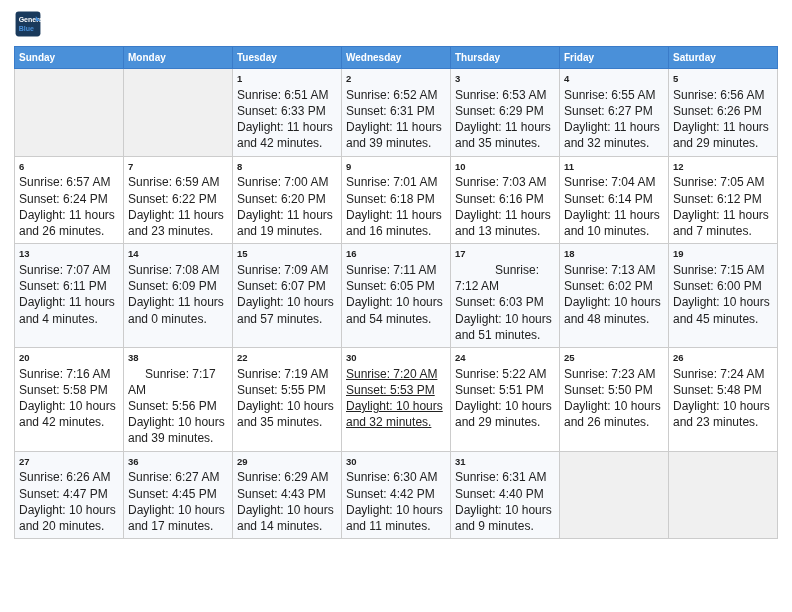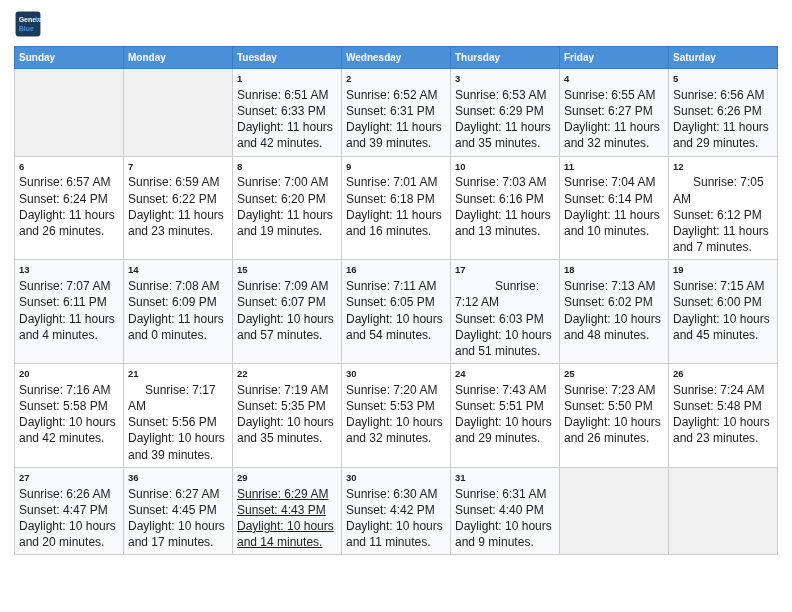--- a/index.html
+++ b/index.html
@@ -151,21 +151,21 @@
 Daylight: 11 hours and 19 minutes.</span></td>
           <td><span class="day-num">9</span><span class="day-detail" style="white-space: pre-line;">Sunrise: 7:01 AM
 Sunset: 6:18 PM
 Daylight: 11 hours and 16 minutes.</span></td>
           <td><span class="day-num">10</span><span class="day-detail" style="white-space: pre-line;">Sunrise: 7:03 AM
 Sunset: 6:16 PM
 Daylight: 11 hours and 13 minutes.</span></td>
           <td><span class="day-num">11</span><span class="day-detail" style="white-space: pre-line; margin-top: 28px;">Sunrise: 7:04 AM
 Sunset: 6:14 PM
 Daylight: 11 hours and 10 minutes.</span></td>
-          <td><span class="day-num">12</span><span class="day-detail" style="white-space: pre-line; margin-left: 20px;">Sunrise: 7:05 AM
+          <td><span class="day-num">12</span><span class="day-detail" style="white-space: pre-line;">Sunrise: 7:05 AM
 Sunset: 6:12 PM
 Daylight: 11 hours and 7 minutes.</span></td>
         </tr>
         <tr>
           <td><span class="day-num">13</span><span class="day-detail" style="white-space: pre-line;">Sunrise: 7:07 AM
 Sunset: 6:11 PM
 Daylight: 11 hours and 4 minutes.</span></td>
           <td><span class="day-num">14</span><span class="day-detail" style="white-space: pre-line; text-align: right;">Sunrise: 7:08 AM
 Sunset: 6:09 PM
 Daylight: 11 hours and 0 minutes.</span></td>
@@ -182,47 +182,47 @@
 Sunset: 6:02 PM
 Daylight: 10 hours and 48 minutes.</span></td>
           <td><span class="day-num">19</span><span class="day-detail" style="white-space: pre-line;">Sunrise: 7:15 AM
 Sunset: 6:00 PM
 Daylight: 10 hours and 45 minutes.</span></td>
         </tr>
         <tr>
           <td><span class="day-num">20</span><span class="day-detail" style="white-space: pre-line;">Sunrise: 7:16 AM
 Sunset: 5:58 PM
 Daylight: 10 hours and 42 minutes.</span></td>
-          <td><span class="day-num">21</span><span class="day-detail" style="white-space: pre-line; margin-left: 17px;">Sunrise: 7:17 AM
+          <td><span class="day-num">38</span><span class="day-detail" style="white-space: pre-line; margin-left: 17px;">Sunrise: 7:17 AM
 Sunset: 5:56 PM
 Daylight: 10 hours and 39 minutes.</span></td>
           <td><span class="day-num">22</span><span class="day-detail" style="white-space: pre-line;">Sunrise: 7:19 AM
-Sunset: 5:35 PM
+Sunset: 5:55 PM
 Daylight: 10 hours and 35 minutes.</span></td>
-          <td><span class="day-num">30</span><span class="day-detail" style="white-space: pre-line;">Sunrise: 7:20 AM
+          <td><span class="day-num">30</span><span class="day-detail" style="white-space: pre-line; text-decoration: underline;">Sunrise: 7:20 AM
 Sunset: 5:53 PM
 Daylight: 10 hours and 32 minutes.</span></td>
-          <td><span class="day-num">24</span><span class="day-detail" style="white-space: pre-line;">Sunrise: 7:43 AM
+          <td><span class="day-num">24</span><span class="day-detail" style="white-space: pre-line;">Sunrise: 5:22 AM
 Sunset: 5:51 PM
 Daylight: 10 hours and 29 minutes.</span></td>
           <td><span class="day-num">25</span><span class="day-detail" style="white-space: pre-line;">Sunrise: 7:23 AM
 Sunset: 5:50 PM
 Daylight: 10 hours and 26 minutes.</span></td>
           <td><span class="day-num">26</span><span class="day-detail" style="white-space: pre-line;">Sunrise: 7:24 AM
 Sunset: 5:48 PM
 Daylight: 10 hours and 23 minutes.</span></td>
         </tr>
         <tr>
           <td><span class="day-num">27</span><span class="day-detail" style="white-space: pre-line;">Sunrise: 6:26 AM
 Sunset: 4:47 PM
 Daylight: 10 hours and 20 minutes.</span></td>
           <td><span class="day-num">36</span><span class="day-detail" style="white-space: pre-line;">Sunrise: 6:27 AM
 Sunset: 4:45 PM
 Daylight: 10 hours and 17 minutes.</span></td>
-          <td><span class="day-num">29</span><span class="day-detail" style="white-space: pre-line; text-decoration: underline;">Sunrise: 6:29 AM
+          <td><span class="day-num">29</span><span class="day-detail" style="white-space: pre-line;">Sunrise: 6:29 AM
 Sunset: 4:43 PM
 Daylight: 10 hours and 14 minutes.</span></td>
           <td><span class="day-num">30</span><span class="day-detail" style="white-space: pre-line;">Sunrise: 6:30 AM
 Sunset: 4:42 PM
 Daylight: 10 hours and 11 minutes.</span></td>
           <td><span class="day-num">31</span><span class="day-detail" style="white-space: pre-line;">Sunrise: 6:31 AM
 Sunset: 4:40 PM
 Daylight: 10 hours and 9 minutes.</span></td>
           <td class="empty-cell"></td>
           <td class="empty-cell"></td>

